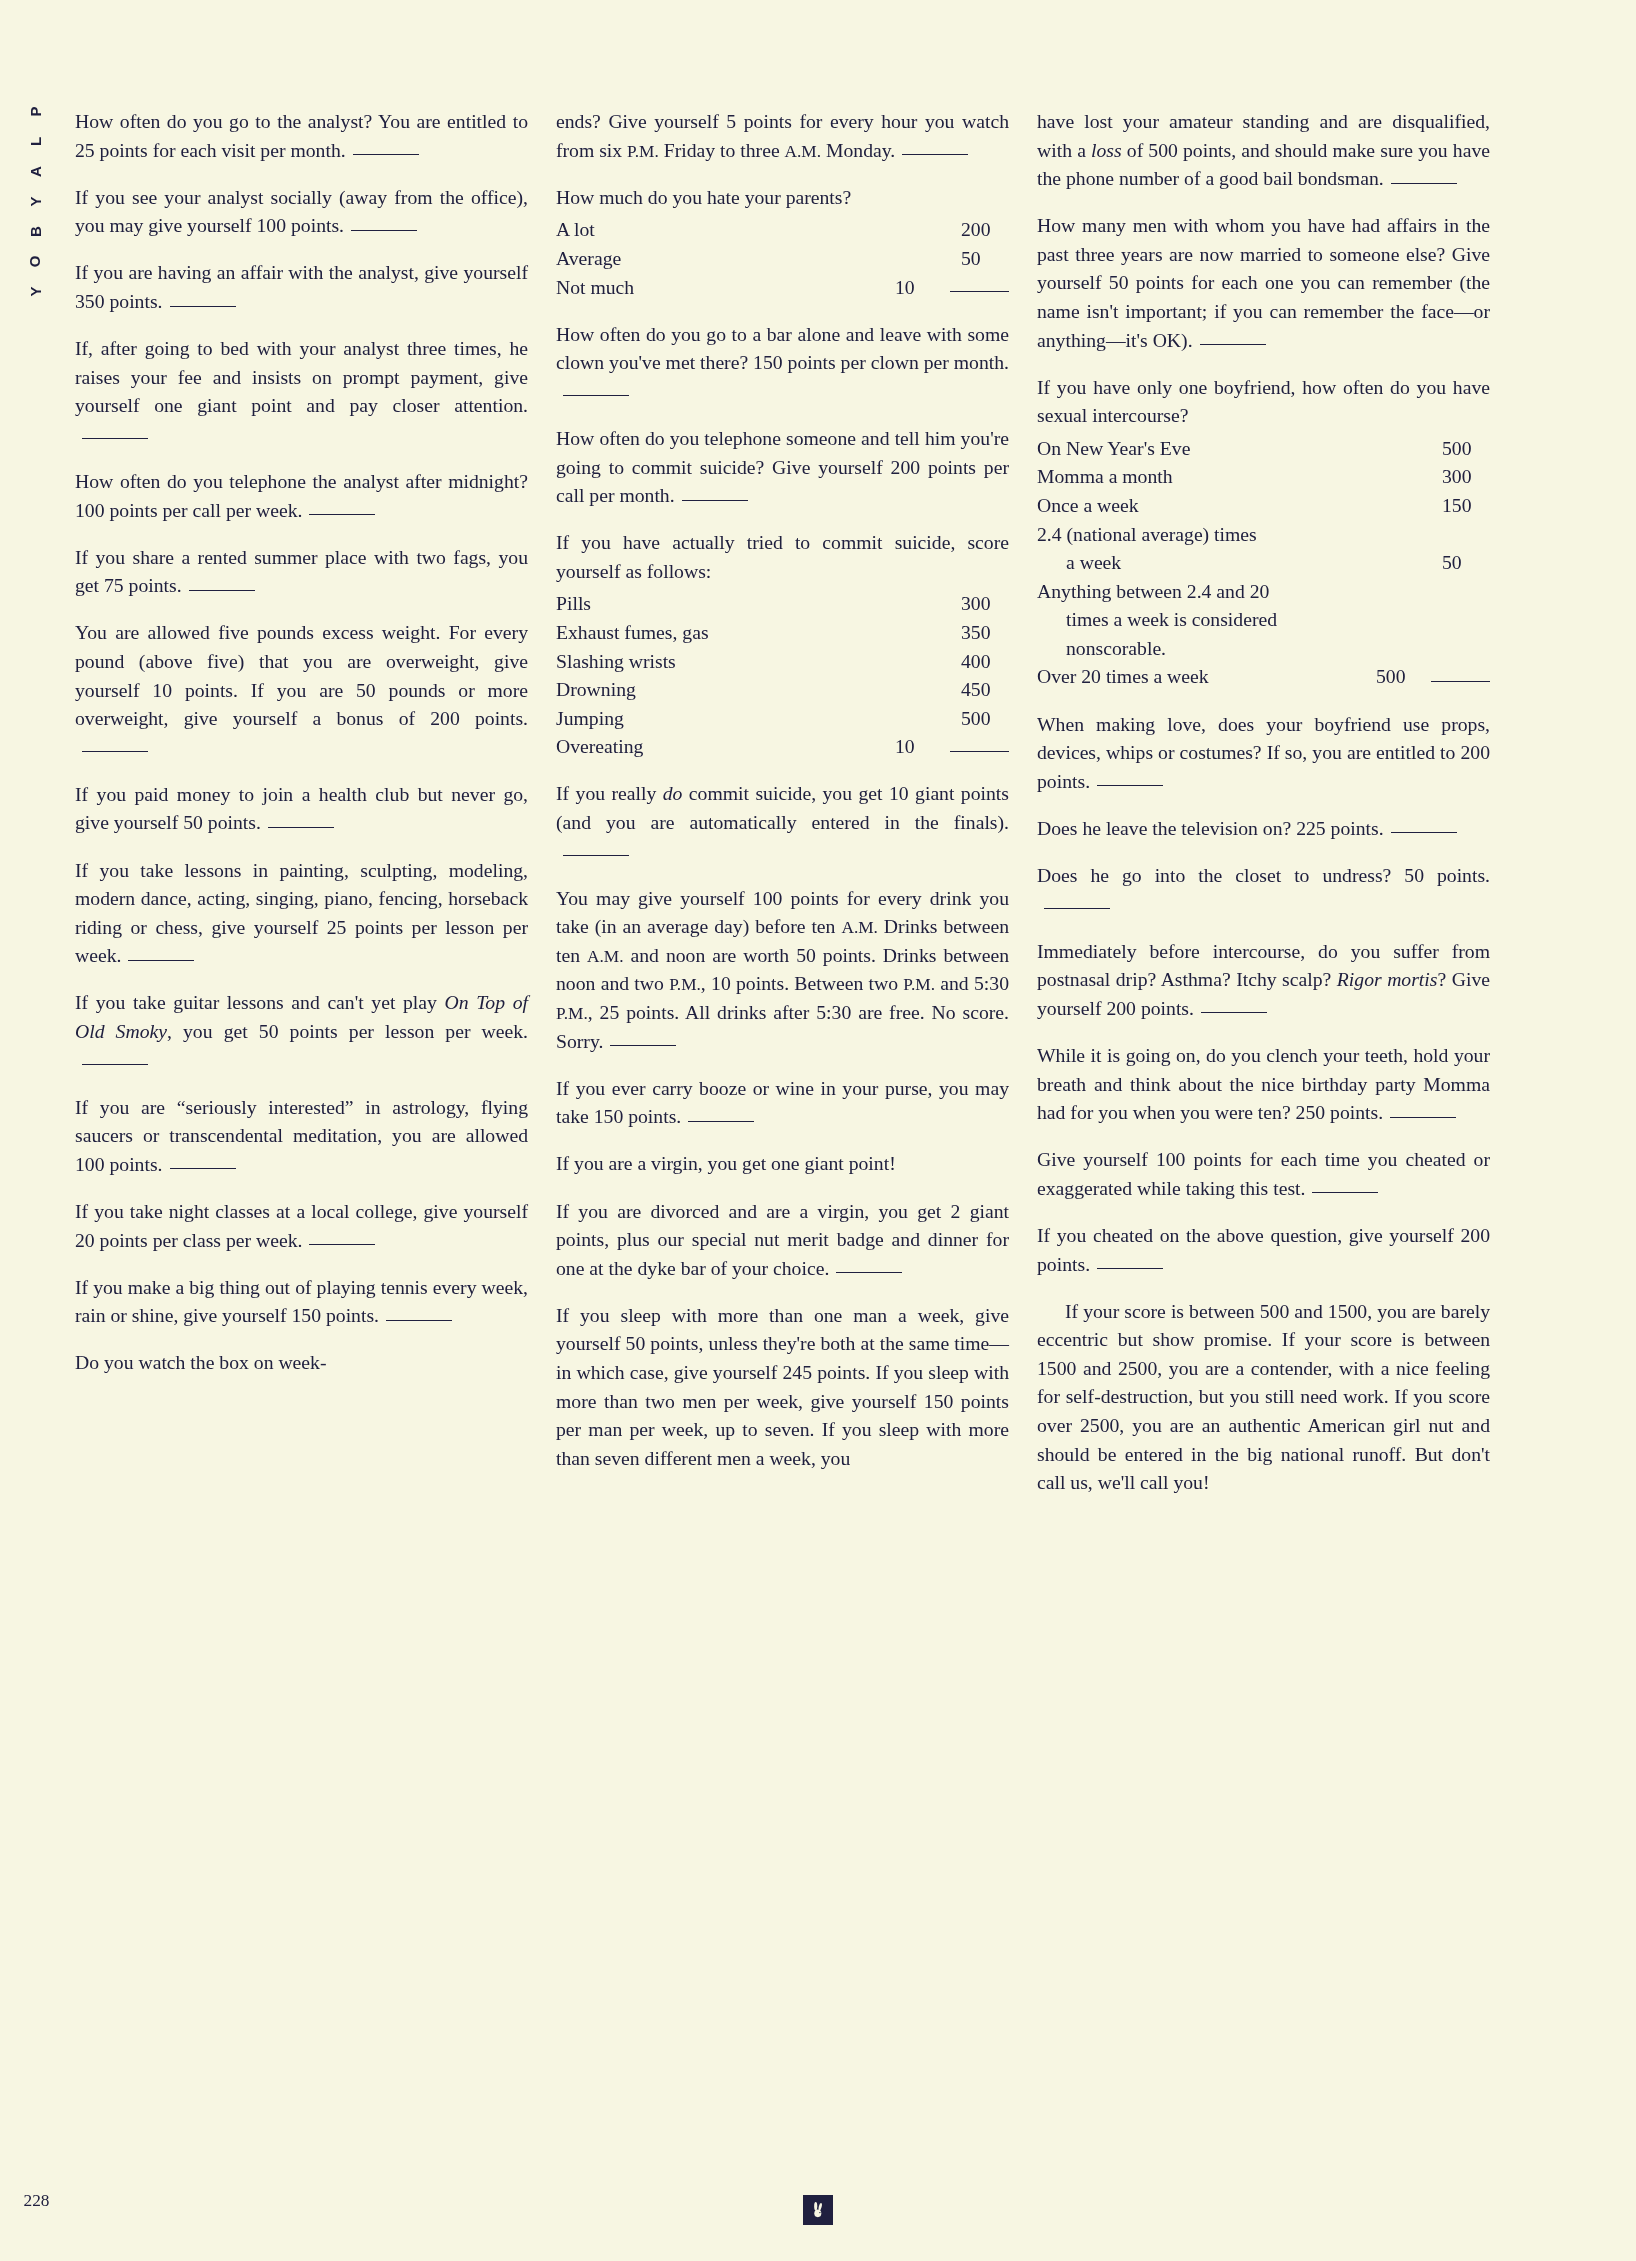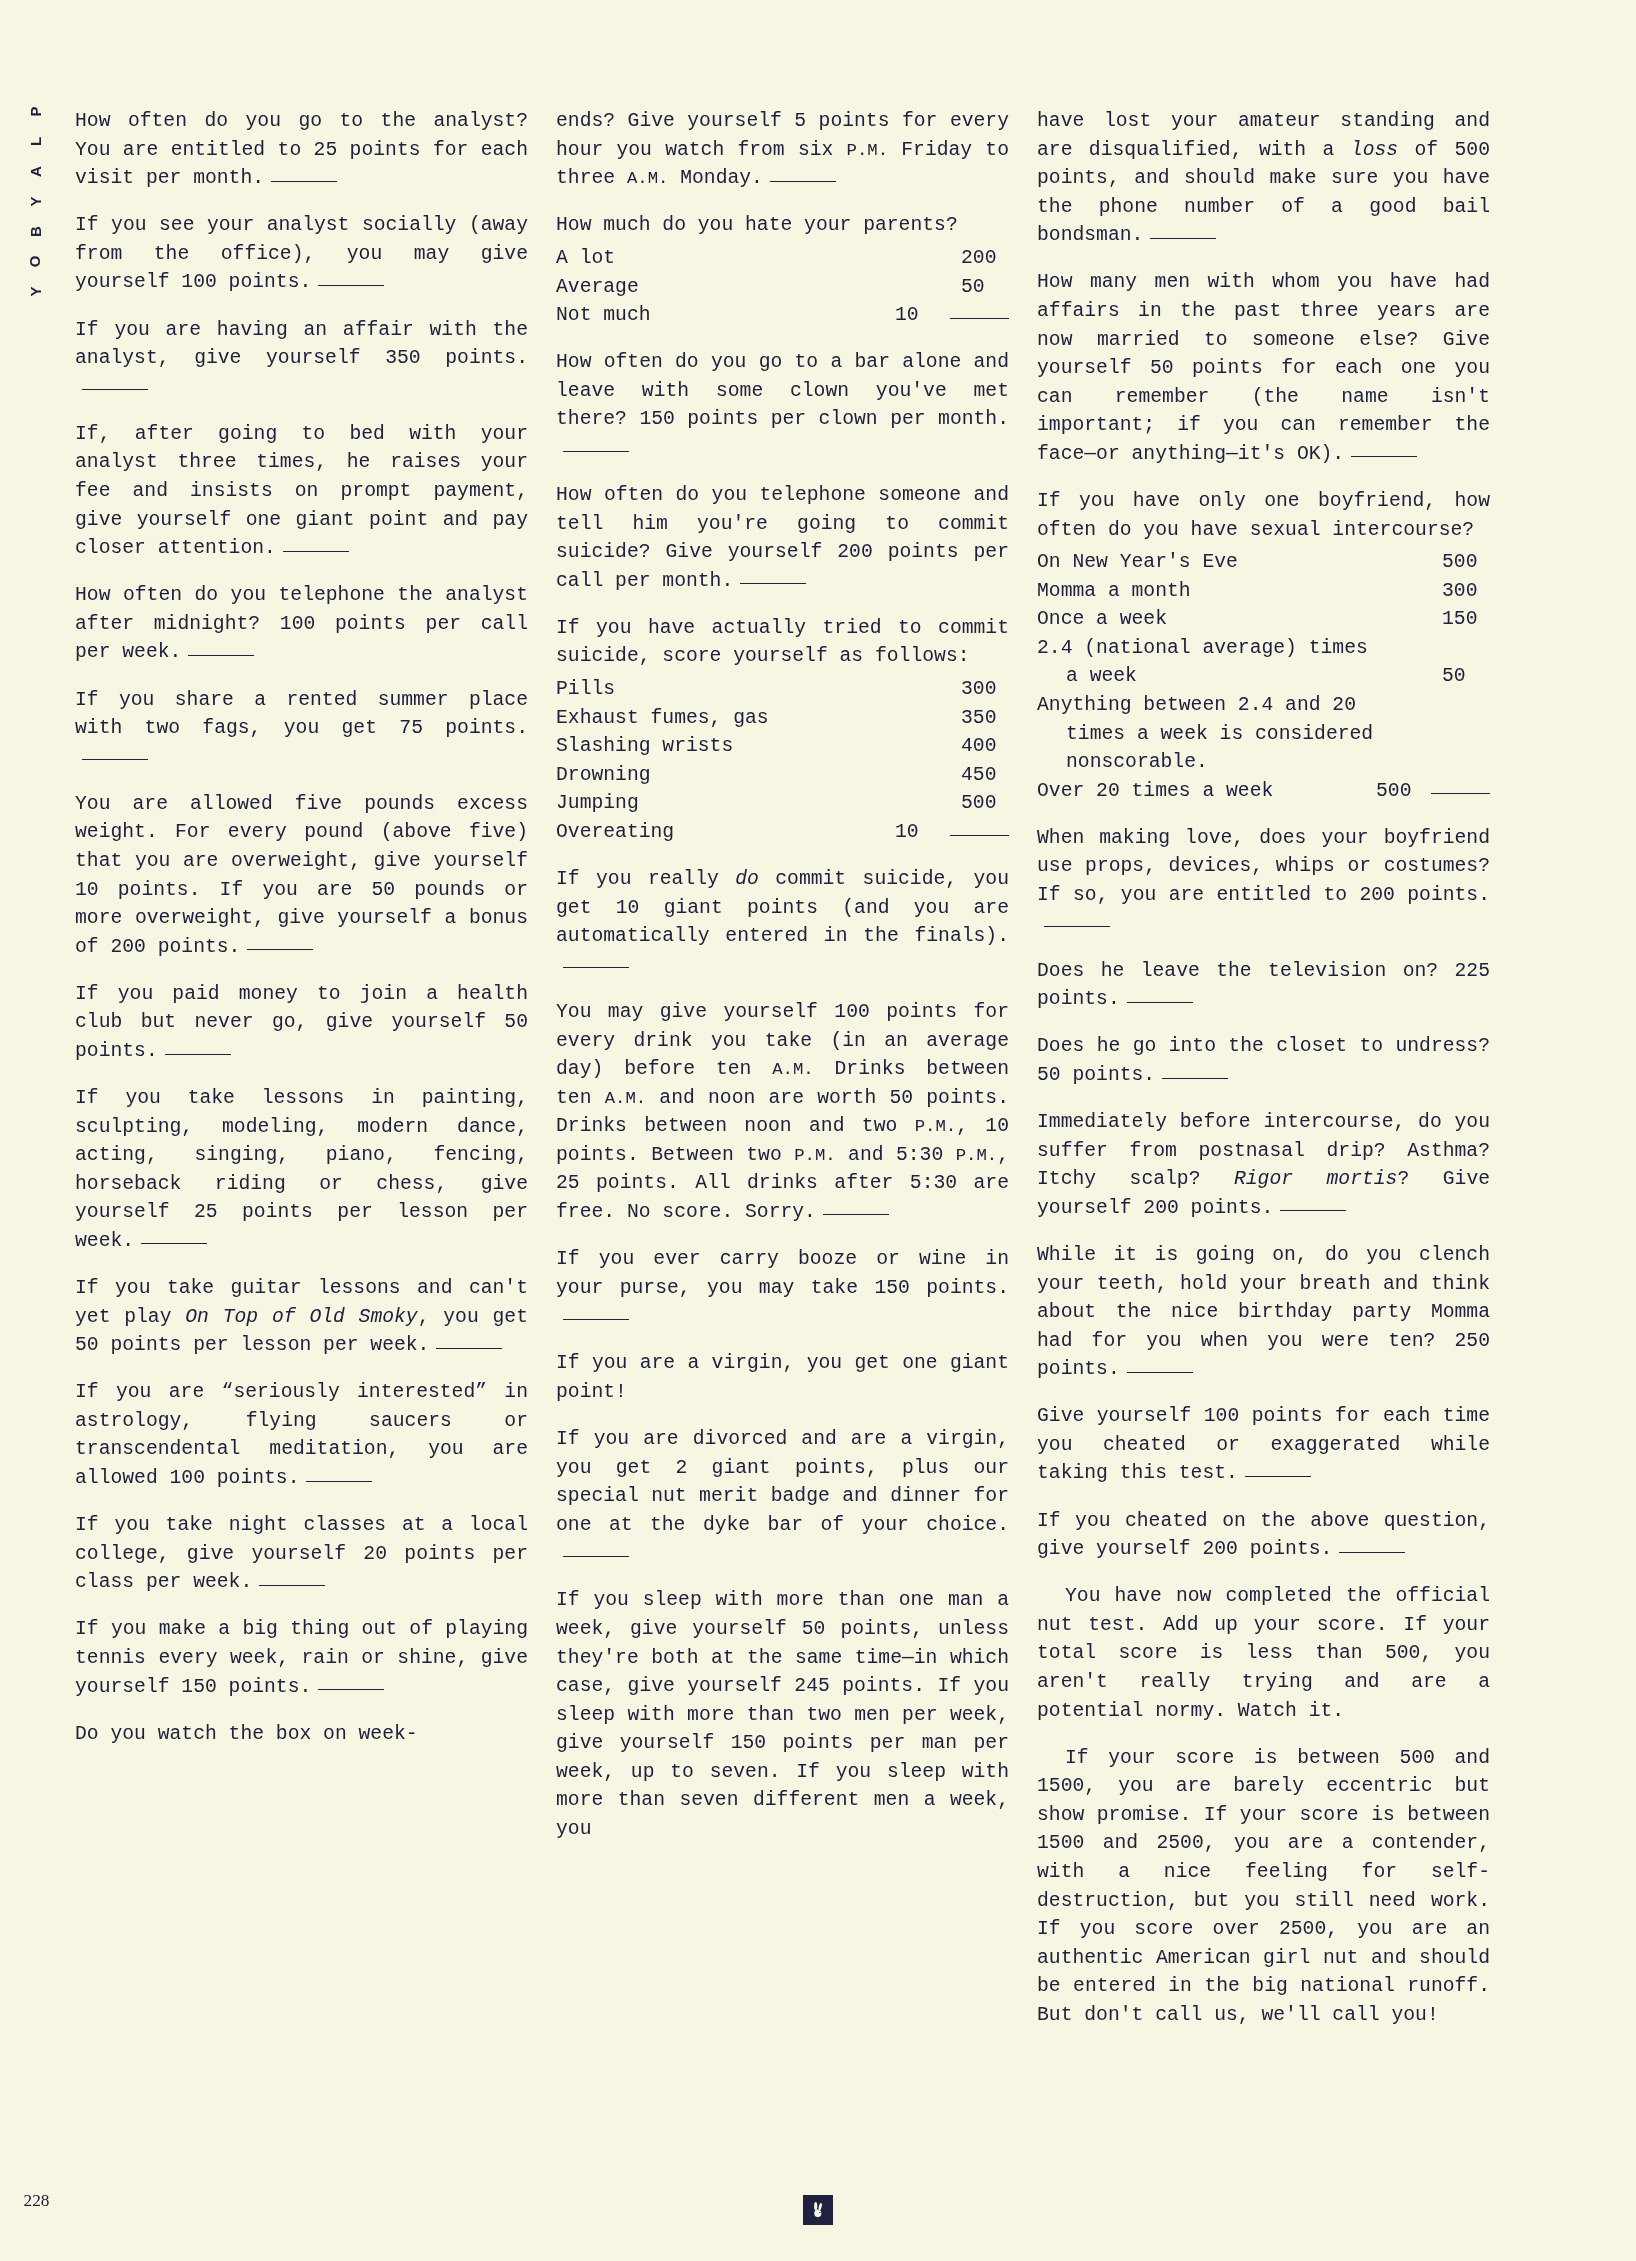--- a/index.html
+++ b/index.html
@@ -49,21 +49,20 @@
     font-size: 17.3px;
     color: #20203f;
   }
   .columns {
     position: absolute;
     left: 75px;
     top: 107px;
     width: 1457px;
     display: flex;
     gap: 28px;
-    font-family: Liberation Mono, monospace;
   }
   .col {
     width: 453px;
   }
   p.para {
     margin: 0 0 18.6px 0;
     font-size: 19.7px;
     line-height: 1.45;
     text-align: justify;
     text-align-last: left;
@@ -263,21 +262,20 @@
             <span class="blankcell"><span class="blank short"></span></span>
           </div>
         </div>
         <p class="para">When making love, does your boyfriend use props, devices, whips or costumes? If so, you are entitled to 200 points.<span class="blank"></span></p>
         <p class="para">Does he leave the television on? 225 points.<span class="blank"></span></p>
         <p class="para">Does he go into the closet to undress? 50 points.<span class="blank"></span></p>
         <p class="para">Immediately before intercourse, do you suffer from postnasal drip? Asthma? Itchy scalp? <em>Rigor mortis</em>? Give yourself 200 points.<span class="blank"></span></p>
         <p class="para">While it is going on, do you clench your teeth, hold your breath and think about the nice birthday party Momma had for you when you were ten? 250 points.<span class="blank"></span></p>
         <p class="para">Give yourself 100 points for each time you cheated or exaggerated while taking this test.<span class="blank"></span></p>
         <p class="para">If you cheated on the above question, give yourself 200 points.<span class="blank"></span></p>
-        <p class="para indentp">You have now completed the official nut test. Add up your score. If your total score is less than 500, you aren't really trying and are a potential normy. Watch it.</p>
         <p class="para indentp">If your score is between 500 and 1500, you are barely eccentric but show promise. If your score is between 1500 and 2500, you are a contender, with a nice feeling for self-destruction, but you still need work. If you score over 2500, you are an authentic American girl nut and should be entered in the big national runoff. But don't call us, we'll call you!</p>
       </div>
   </div>
 
   <div class="bunny">
     <svg width="21" height="21" viewBox="0 0 30 30" aria-hidden="true">
       <g fill="#f7f6e2">
         <ellipse cx="11" cy="9" rx="2.2" ry="6"></ellipse>
         <ellipse cx="17.5" cy="9.5" rx="2" ry="5.5" transform="rotate(14 17.5 9.5)"></ellipse>
         <ellipse cx="14" cy="19" rx="5" ry="5.5"></ellipse>

